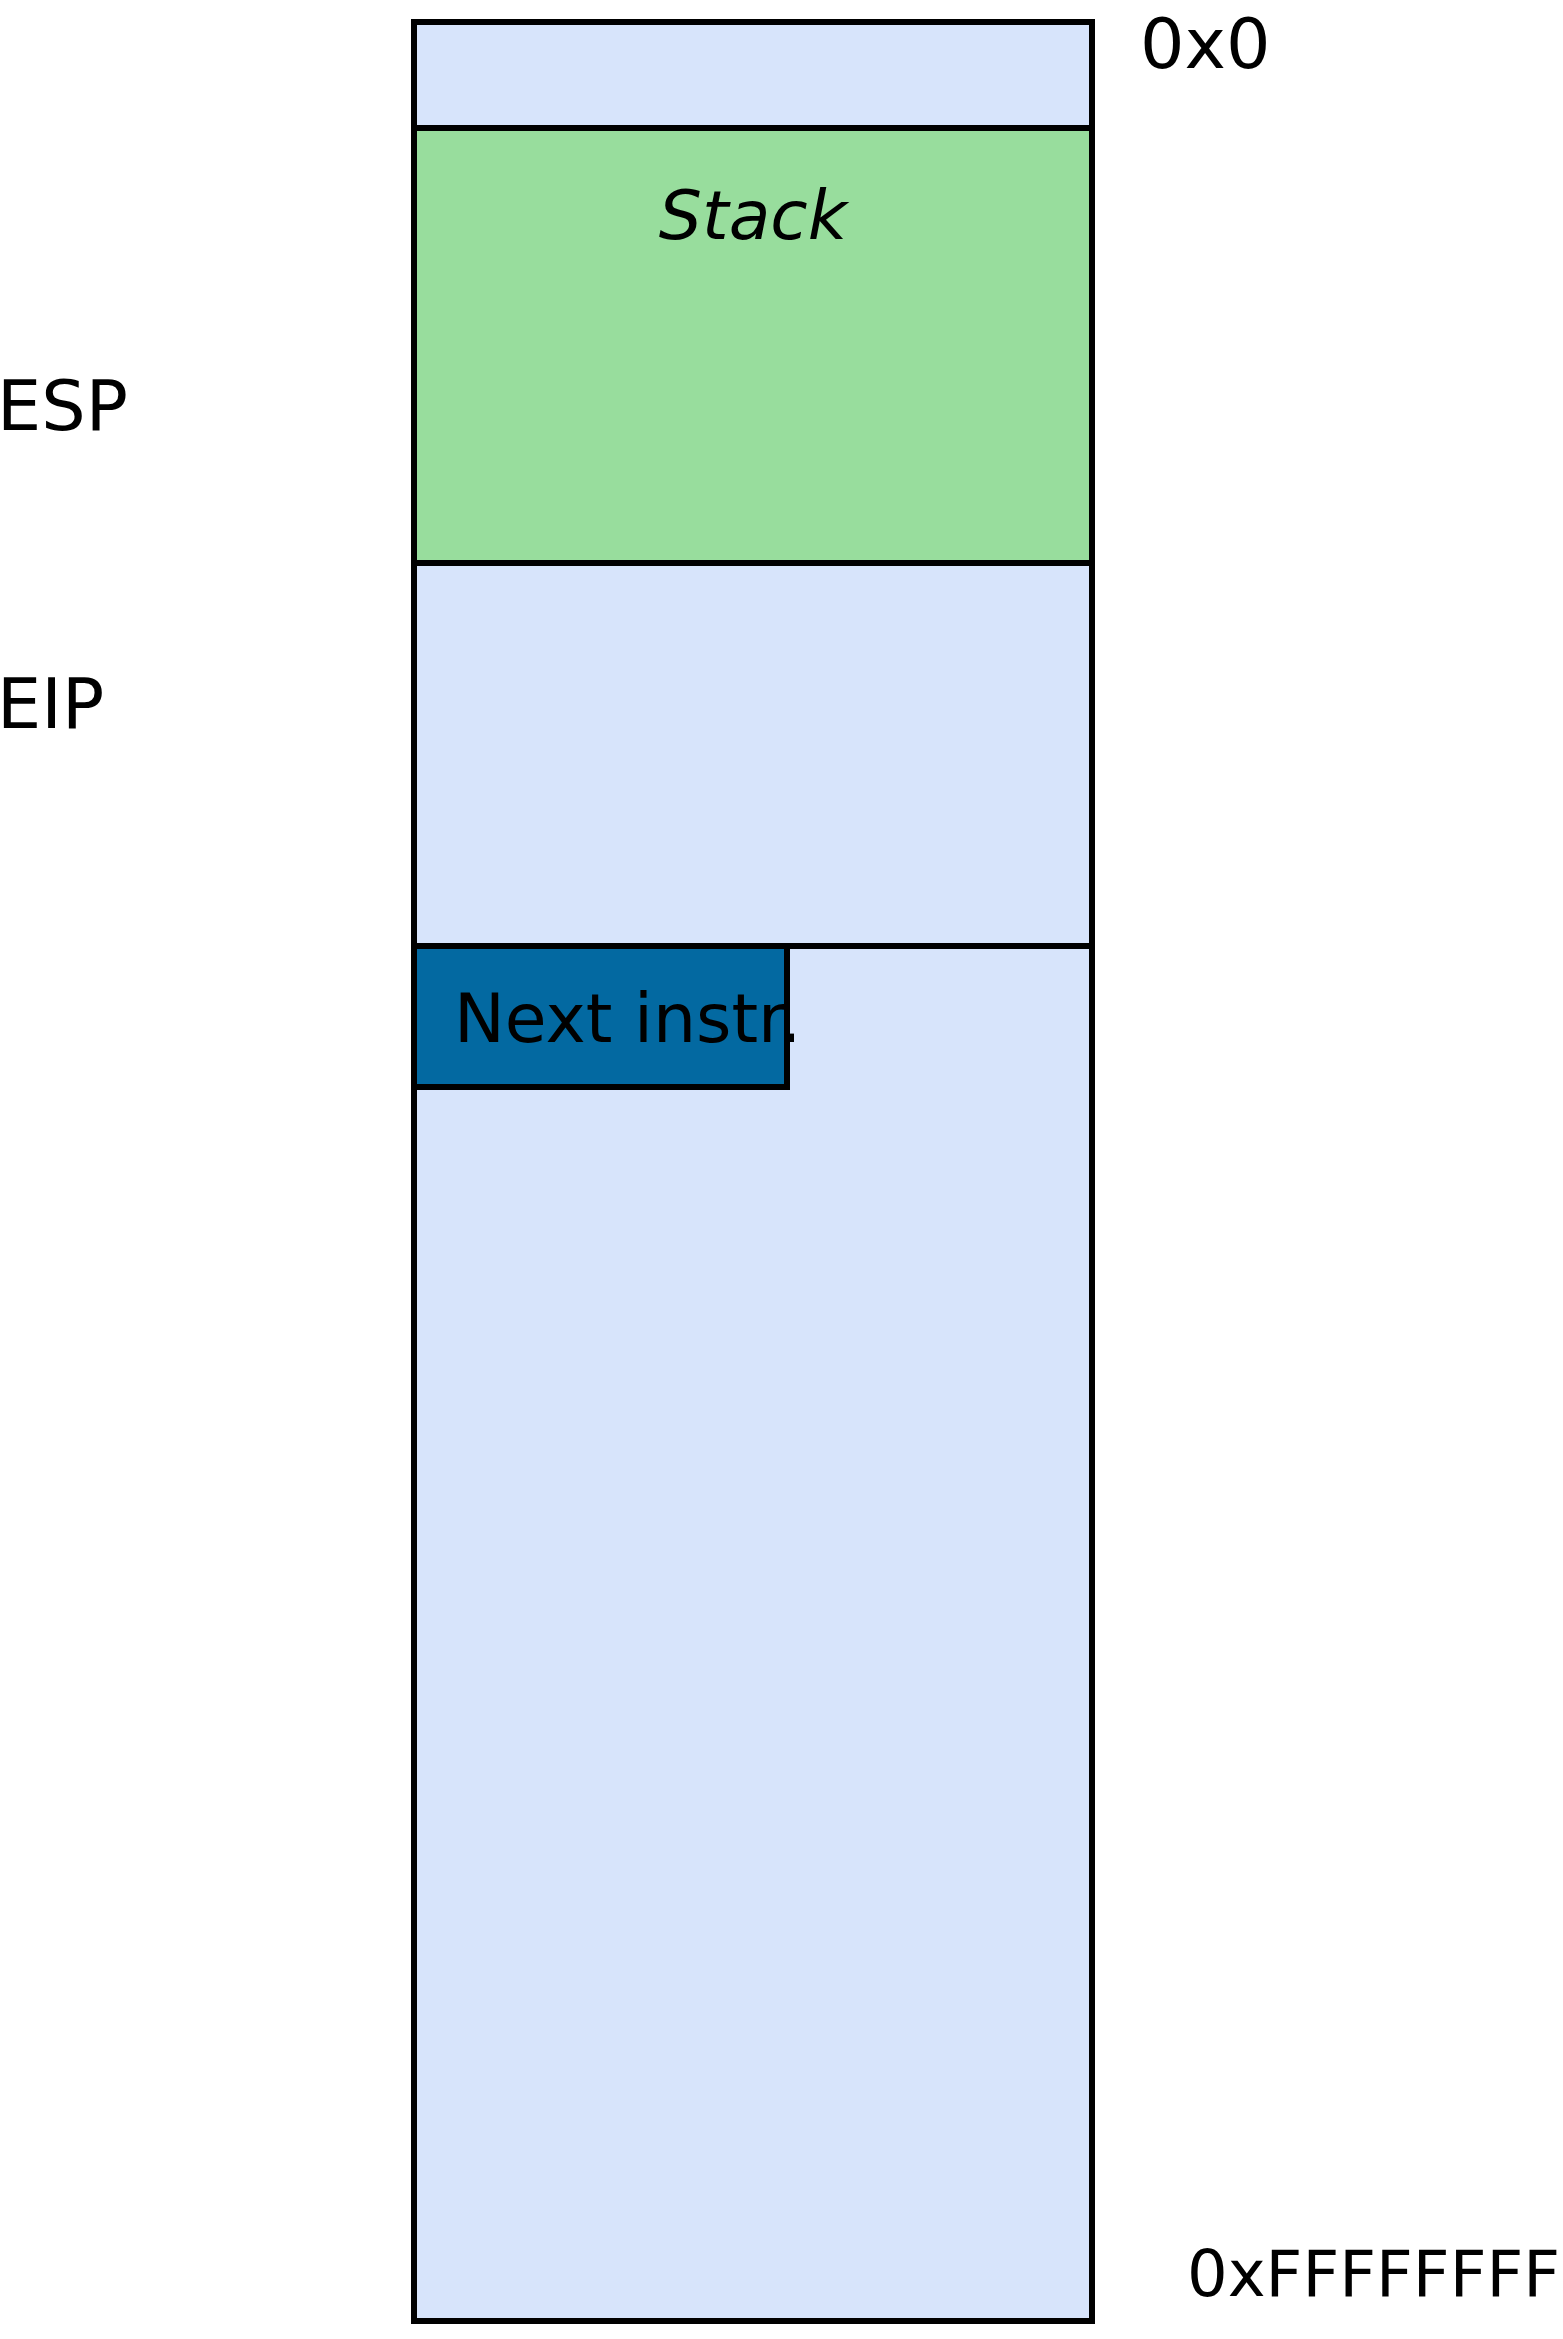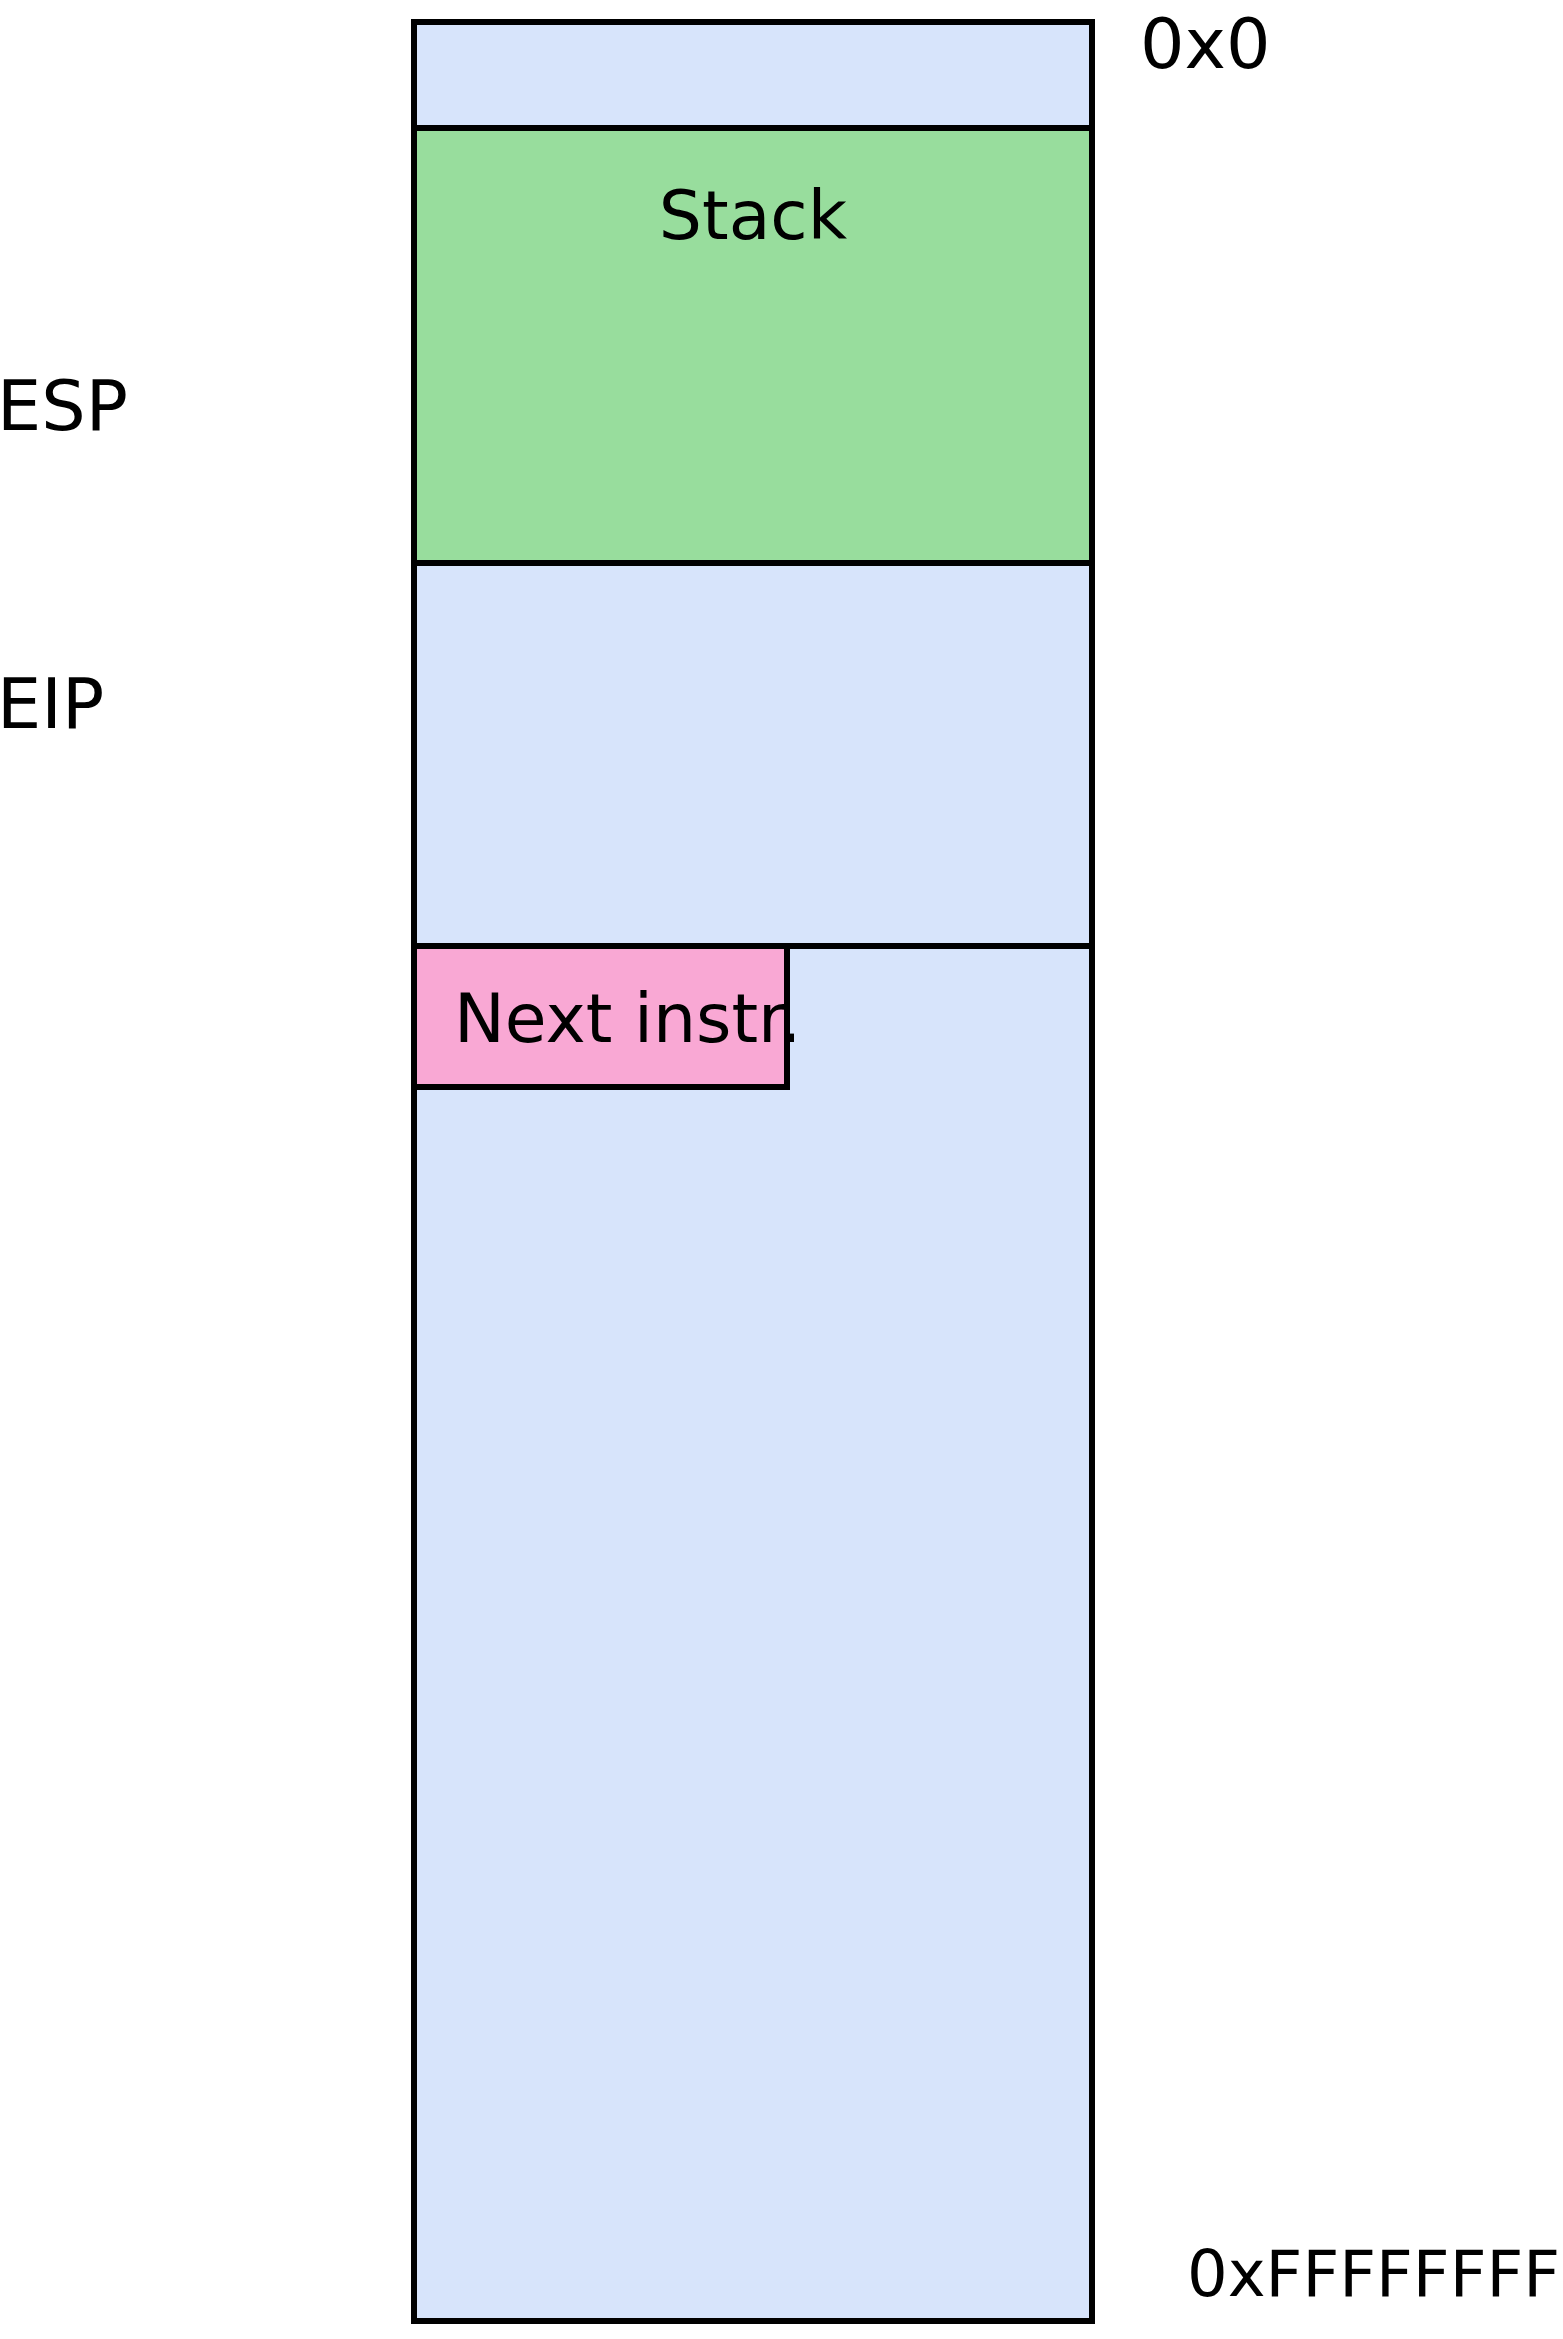--- a/index.html
+++ b/index.html
@@ -18,38 +18,38 @@
   .band { width: 100%; }
   .band.sep { border-bottom: 6.8px solid #000; }
 
   .band-free-top   { height: 106px; }  
   .band-stack      { height: 435px; }  
   .band-free-mid   { height: 383px; }  
   .band-pop        { height: 140px; }  
   .band-free-bottom{ flex: 1; position: relative; }
 
   .fill-blue  { background: #d7e4fb; }
-  .fill-green { background: #98dd9d; }
+  .fill-green { background: #98dd9d; font-style: italic; }
   .fill-pale  { background: #dbfcd8; }
 
   
   .region-text {
     font-size: 68px;
     line-height: 1;
     white-space: nowrap;
   }
   .band-stack { text-align: center; padding-top: 51px; }
   .band-pop   { padding-top: 34px; padding-left: 37px; }
 
   .next-box {
     position: absolute;
     left: 0; top: 0;
     width: 373px;   
     height: 141px;  
-    background: #f9a8d4;
+    background: #0369a1;
     border-right: 6.8px solid #000;
     border-bottom: 6.8px solid #000;
     padding-top: 36px;
     padding-left: 37px;
   }
 
   
   .label {
     position: absolute;
     font-size: 70px;

